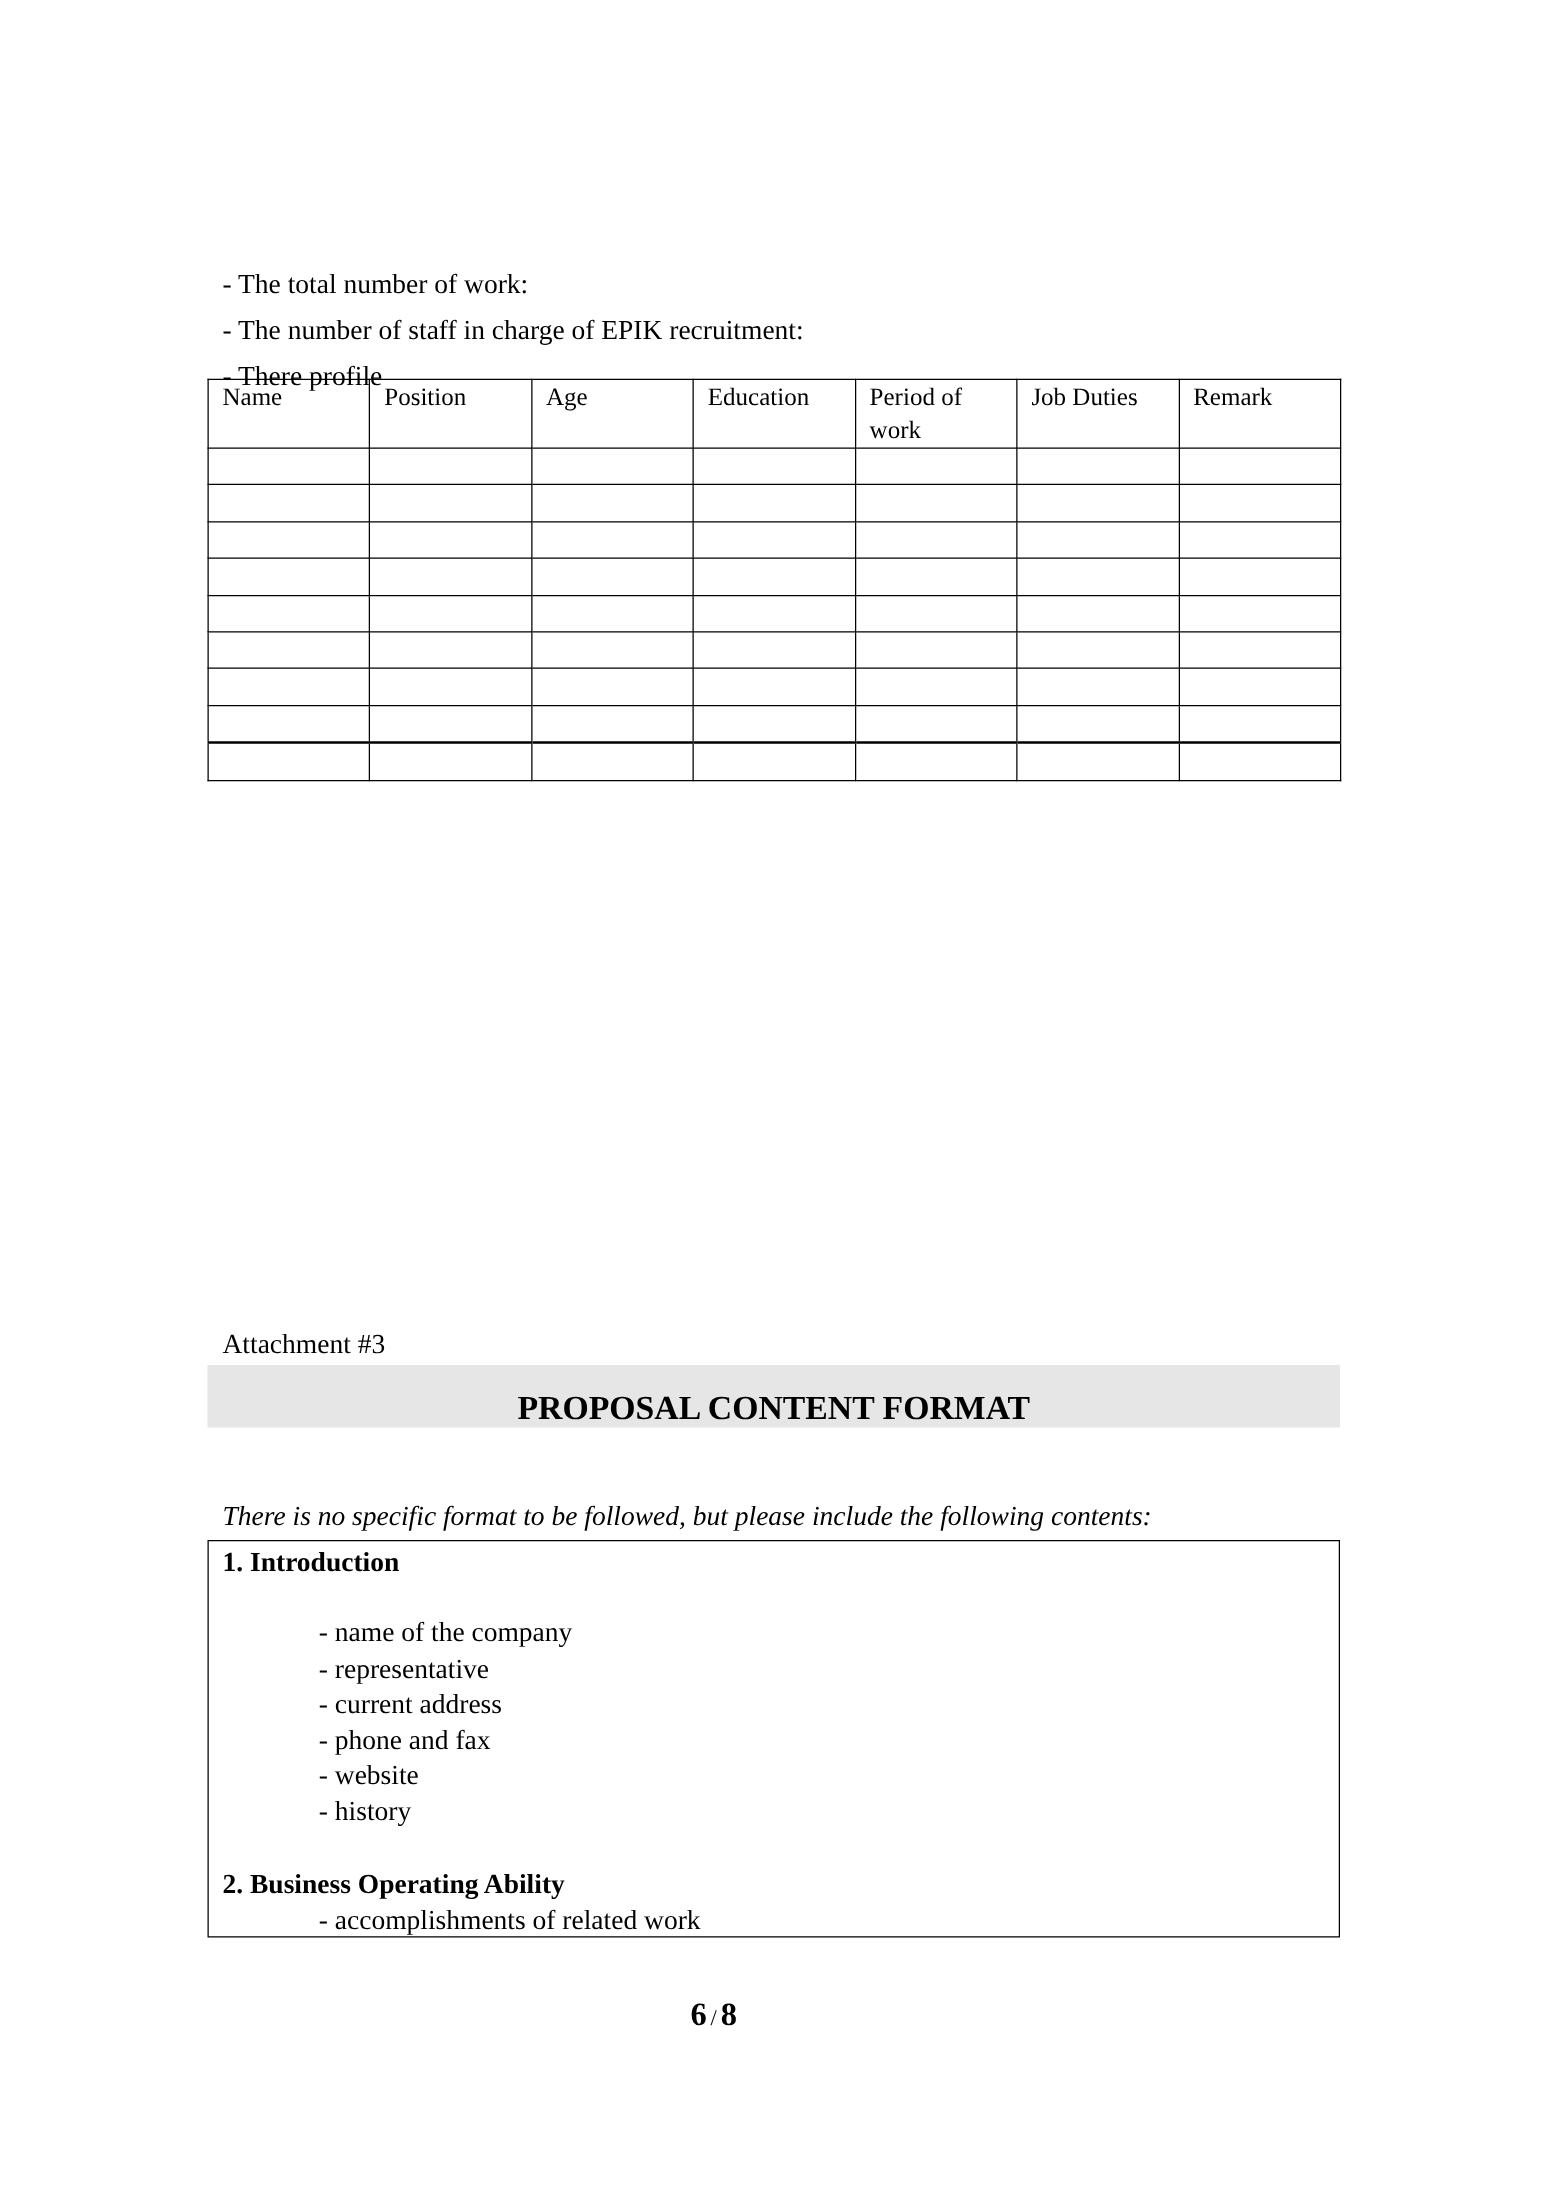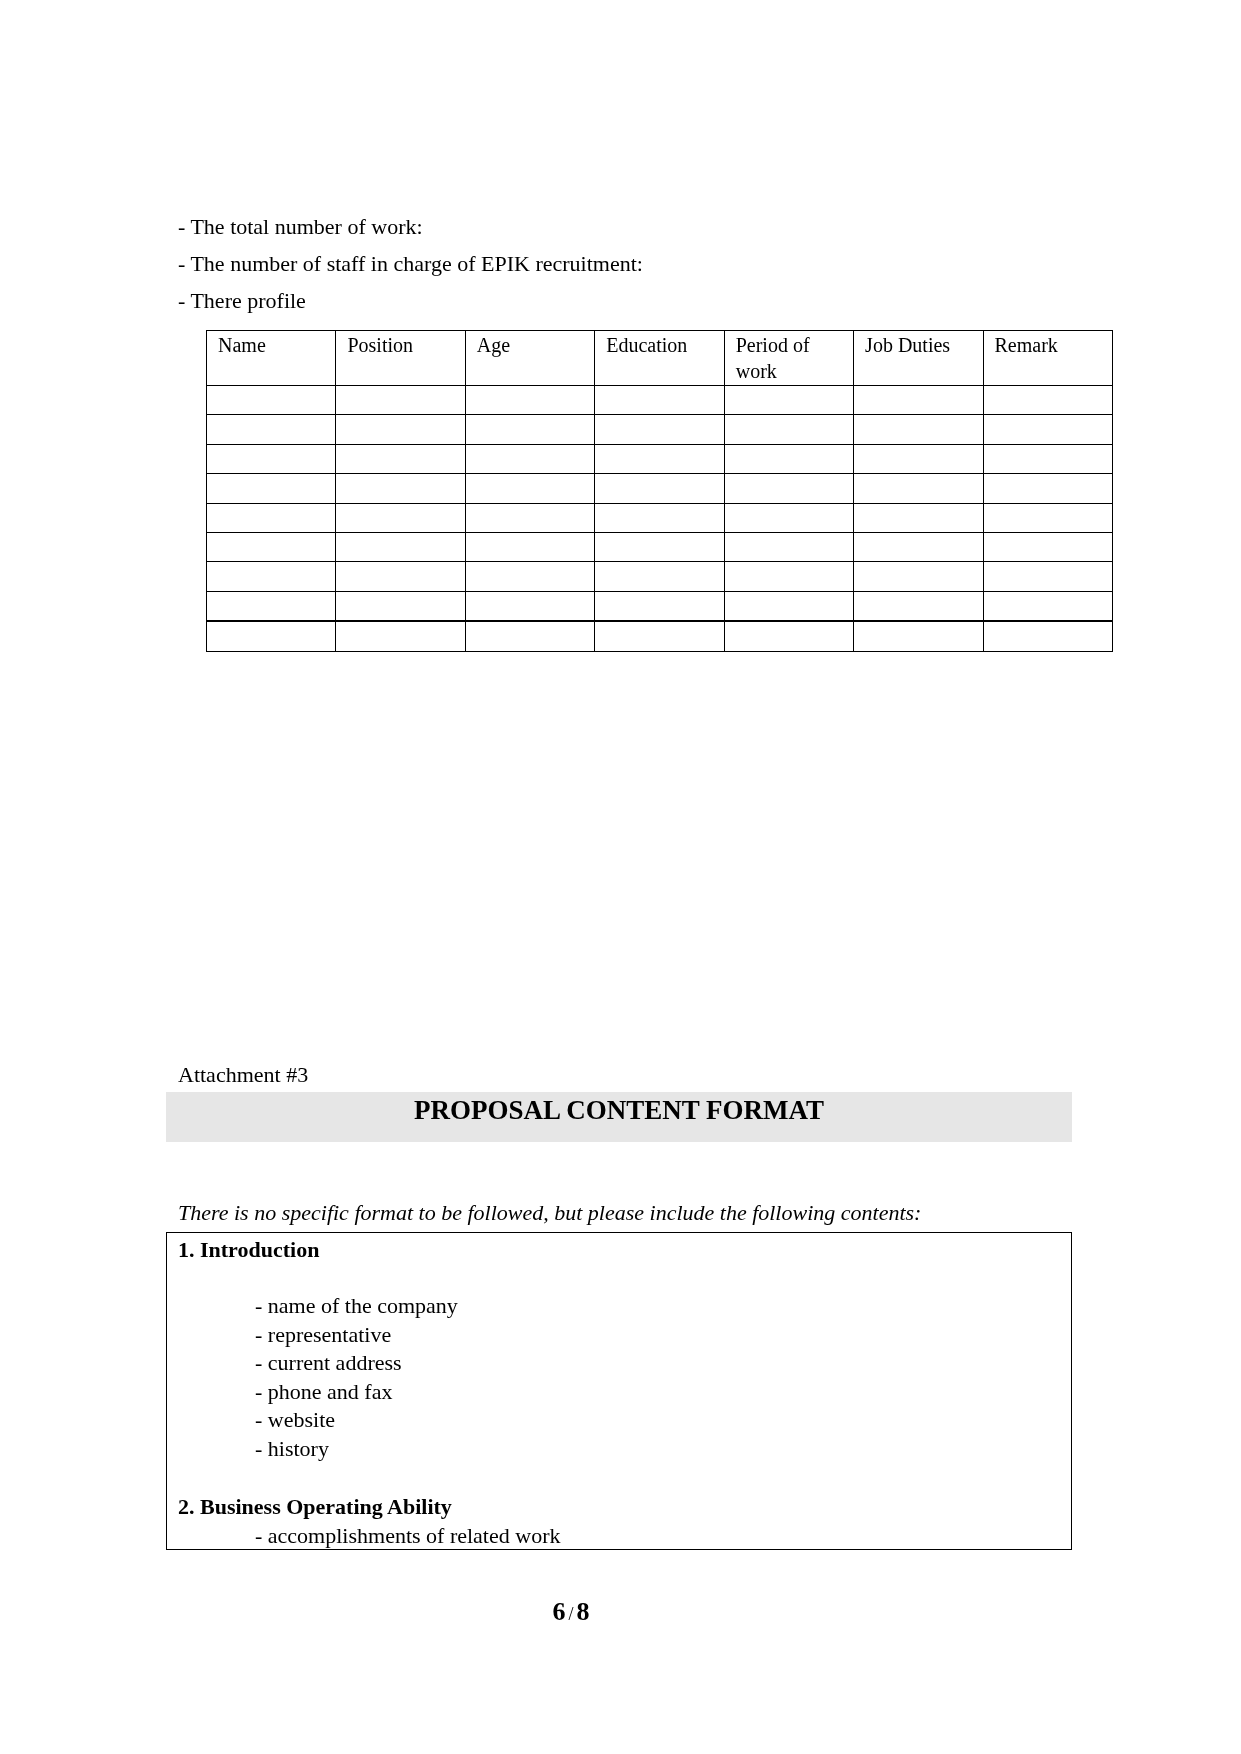--- a/index.html
+++ b/index.html
@@ -23,25 +23,24 @@
       line-height: 26px;
       white-space: nowrap;
     }
     #line-total { top: 214px; }
     #line-epik { top: 251px; }
     #line-profile { top: 288px; }
 
     table.staff {
       position: absolute;
       left: 166px;
-      top: 330px;
+      top: 303px;
       width: 907px;
       border-collapse: collapse;
       table-layout: fixed;
-      margin-left: 40px;
     }
     table.staff th, table.staff td {
       border: 1.5px solid #000;
       padding: 0 0 0 11px;
       font-weight: normal;
       text-align: left;
       vertical-align: top;
       font-size: 20px;
       line-height: 26px;
     }
@@ -70,21 +69,21 @@
       width: 906px;
       height: 50px;
       background: #e6e6e6;
     }
     #title-text {
       display: block;
       text-align: center;
       font-weight: bold;
       font-size: 27px;
       line-height: 32px;
-      padding-top: 2px;
+      padding-top: 18px;
     }
     #intro-text {
       position: absolute;
       left: 178px;
       top: 1200px;
       font-size: 22px;
       line-height: 26px;
       font-style: italic;
       white-space: nowrap;
     }

